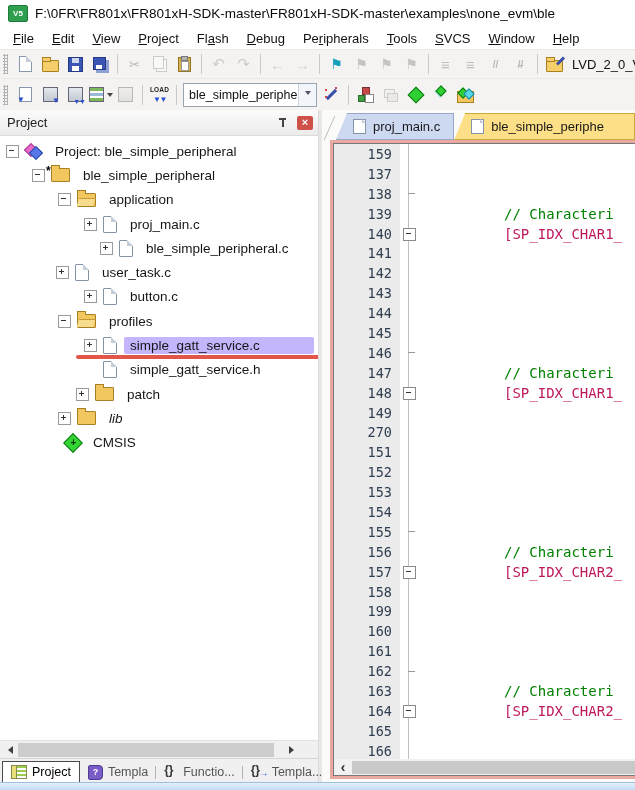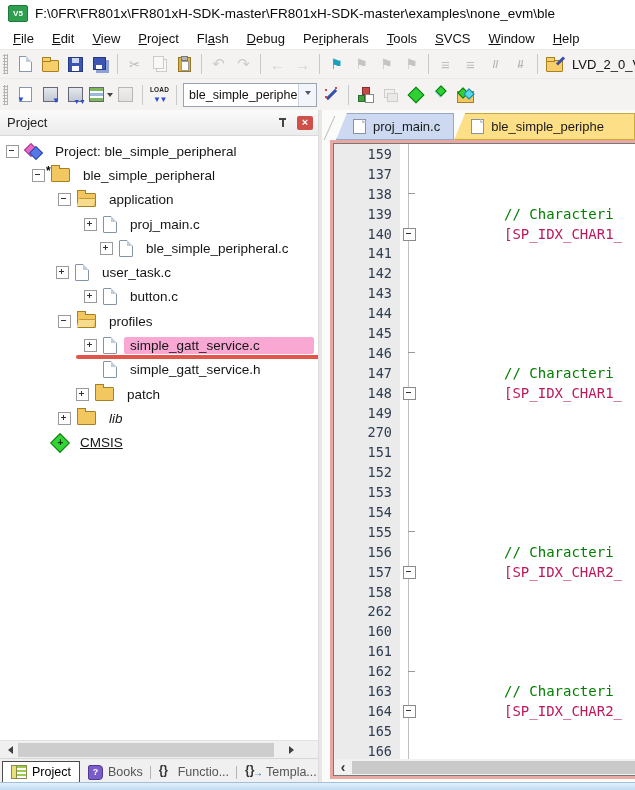--- a/index.html
+++ b/index.html
@@ -132,21 +132,21 @@
   .ti-folder-star::after{content:"*";position:absolute;left:-6px;top:-5px;font-size:12px;font-weight:bold;color:#000}
   .ti-target{width:17px;height:15px}
   .ti-target::before{content:"";position:absolute;left:1px;top:1px;width:8px;height:8px;background:#e868c8;
         border:1px solid #a03890;transform:rotate(45deg)}
   .ti-target::after{content:"";position:absolute;left:6px;top:4px;width:8px;height:8px;background:#5878e8;
         border:1px solid #2848a8;transform:rotate(45deg)}
   .ti-cmsis{width:12px;height:12px;background:#35d435;border:1px solid #0f7a18;transform:rotate(45deg);margin-left:2px}
   .ti-cmsis::after{content:"+";position:absolute;left:0;top:-1px;right:0;bottom:0;display:flex;align-items:center;
         justify-content:center;color:#053a05;font-size:10px;font-weight:bold;transform:rotate(-45deg)}
   .tlabel{padding:1px 6px;border-radius:2px}
-  .tree-row.sel .tlabel{background:#f9a8d4;flex:1;margin-right:4px}
+  .tree-row.sel .tlabel{background:#c4b5fd;flex:1;margin-right:4px}
   .red-underline{position:absolute;left:76px;top:21.5px;width:254px;height:4.5px;background:#e25549;border-radius:2px;z-index:2}
 
   
   .lscroll{height:17px;flex:none;background:#f0f0f0;border-top:1px solid #e2e2e2;position:relative}
   .sarrow{position:absolute;top:0;width:17px;height:17px;display:flex;align-items:center;justify-content:center;background:#f0f0f0}
   .sa-left{left:0}.sa-right{right:16px}
   .tri-l{width:0;height:0;border:4px solid transparent;border-right:5px solid #404040}
   .tri-r{width:0;height:0;border:4px solid transparent;border-left:5px solid #404040}
   .lthumb{position:absolute;left:18px;top:1.5px;height:14px;width:256px;background:#cdcdcd}
   .ptabs{height:26px;flex:none;background:#f0f0f0;display:flex;align-items:center;padding-left:2px;border-top:1px solid #d6d6d6}
@@ -413,21 +413,21 @@
         <div class="tree-row" style="padding-left: 76px;">
           <span class="exp exp-plus"></span>
           <span class="ticon ti-folder"></span>
           <span class="tlabel">patch</span>
         </div>
         <div class="tree-row" style="padding-left: 58px; font-style: italic;">
           <span class="exp exp-plus"></span>
           <span class="ticon ti-folder"></span>
           <span class="tlabel">lib</span>
         </div>
-        <div class="tree-row" style="padding-left: 32px; text-decoration: underline;">
+        <div class="tree-row" style="padding-left: 45px;">
           <span class="exp-spacer"></span>
           <span class="ticon ti-cmsis"></span>
           <span class="tlabel">CMSIS</span>
         </div>
       </div>
     <div class="lscroll">
       <span class="sarrow sa-left">
           <span class="tri-l"></span>
         </span>
       <span class="lthumb"></span>
@@ -435,21 +435,21 @@
           <span class="tri-r"></span>
         </span>
     </div>
     <div class="ptabs">
         <div class="ptab active">
           <span class="pticon pi-project-tab"></span>
           <span class="ptab-label">Project</span>
         </div>
         <div class="ptab">
           <span class="pticon pi-books"></span>
-          <span class="ptab-label">Books</span>
+          <span class="ptab-label">Templa</span>
         </div>
         <div class="ptab">
           <span class="pticon pi-functions"></span>
           <span class="ptab-label">Functio...</span>
         </div>
         <div class="ptab">
           <span class="pticon pi-templates"></span>
           <span class="ptab-label">Templa...</span>
         </div>
       </div>
@@ -590,21 +590,21 @@
               <span class="foldbox"></span>
             </span>
             <span class="ctext code">[SP_IDX_CHAR2_</span>
           </div>
           <div class="cline">
             <span class="lnum">158</span>
             <span class="foldc"></span>
             <span class="ctext"></span>
           </div>
           <div class="cline">
-            <span class="lnum">262</span>
+            <span class="lnum">199</span>
             <span class="foldc"></span>
             <span class="ctext"></span>
           </div>
           <div class="cline">
             <span class="lnum">160</span>
             <span class="foldc"></span>
             <span class="ctext"></span>
           </div>
           <div class="cline">
             <span class="lnum">161</span>

